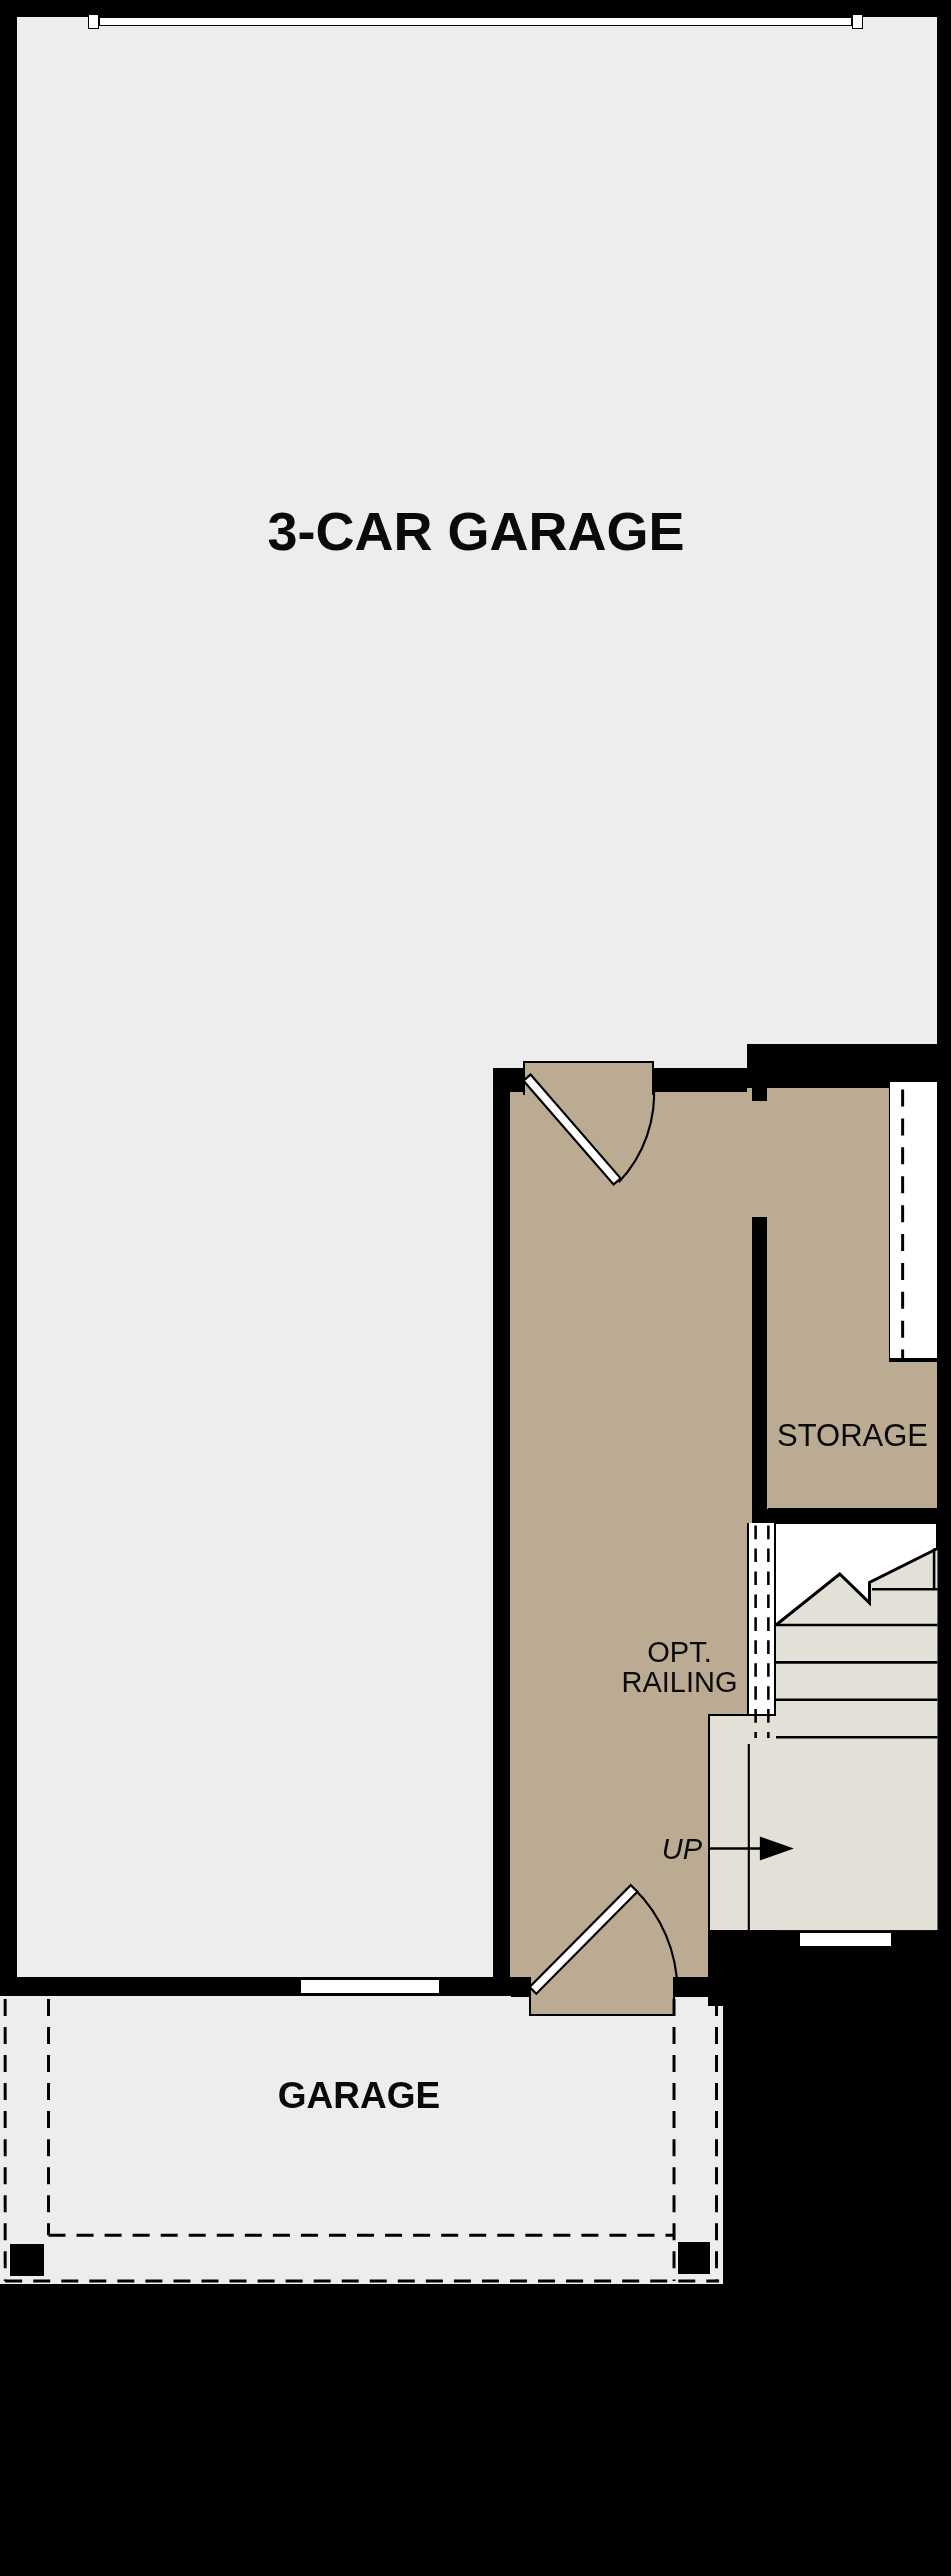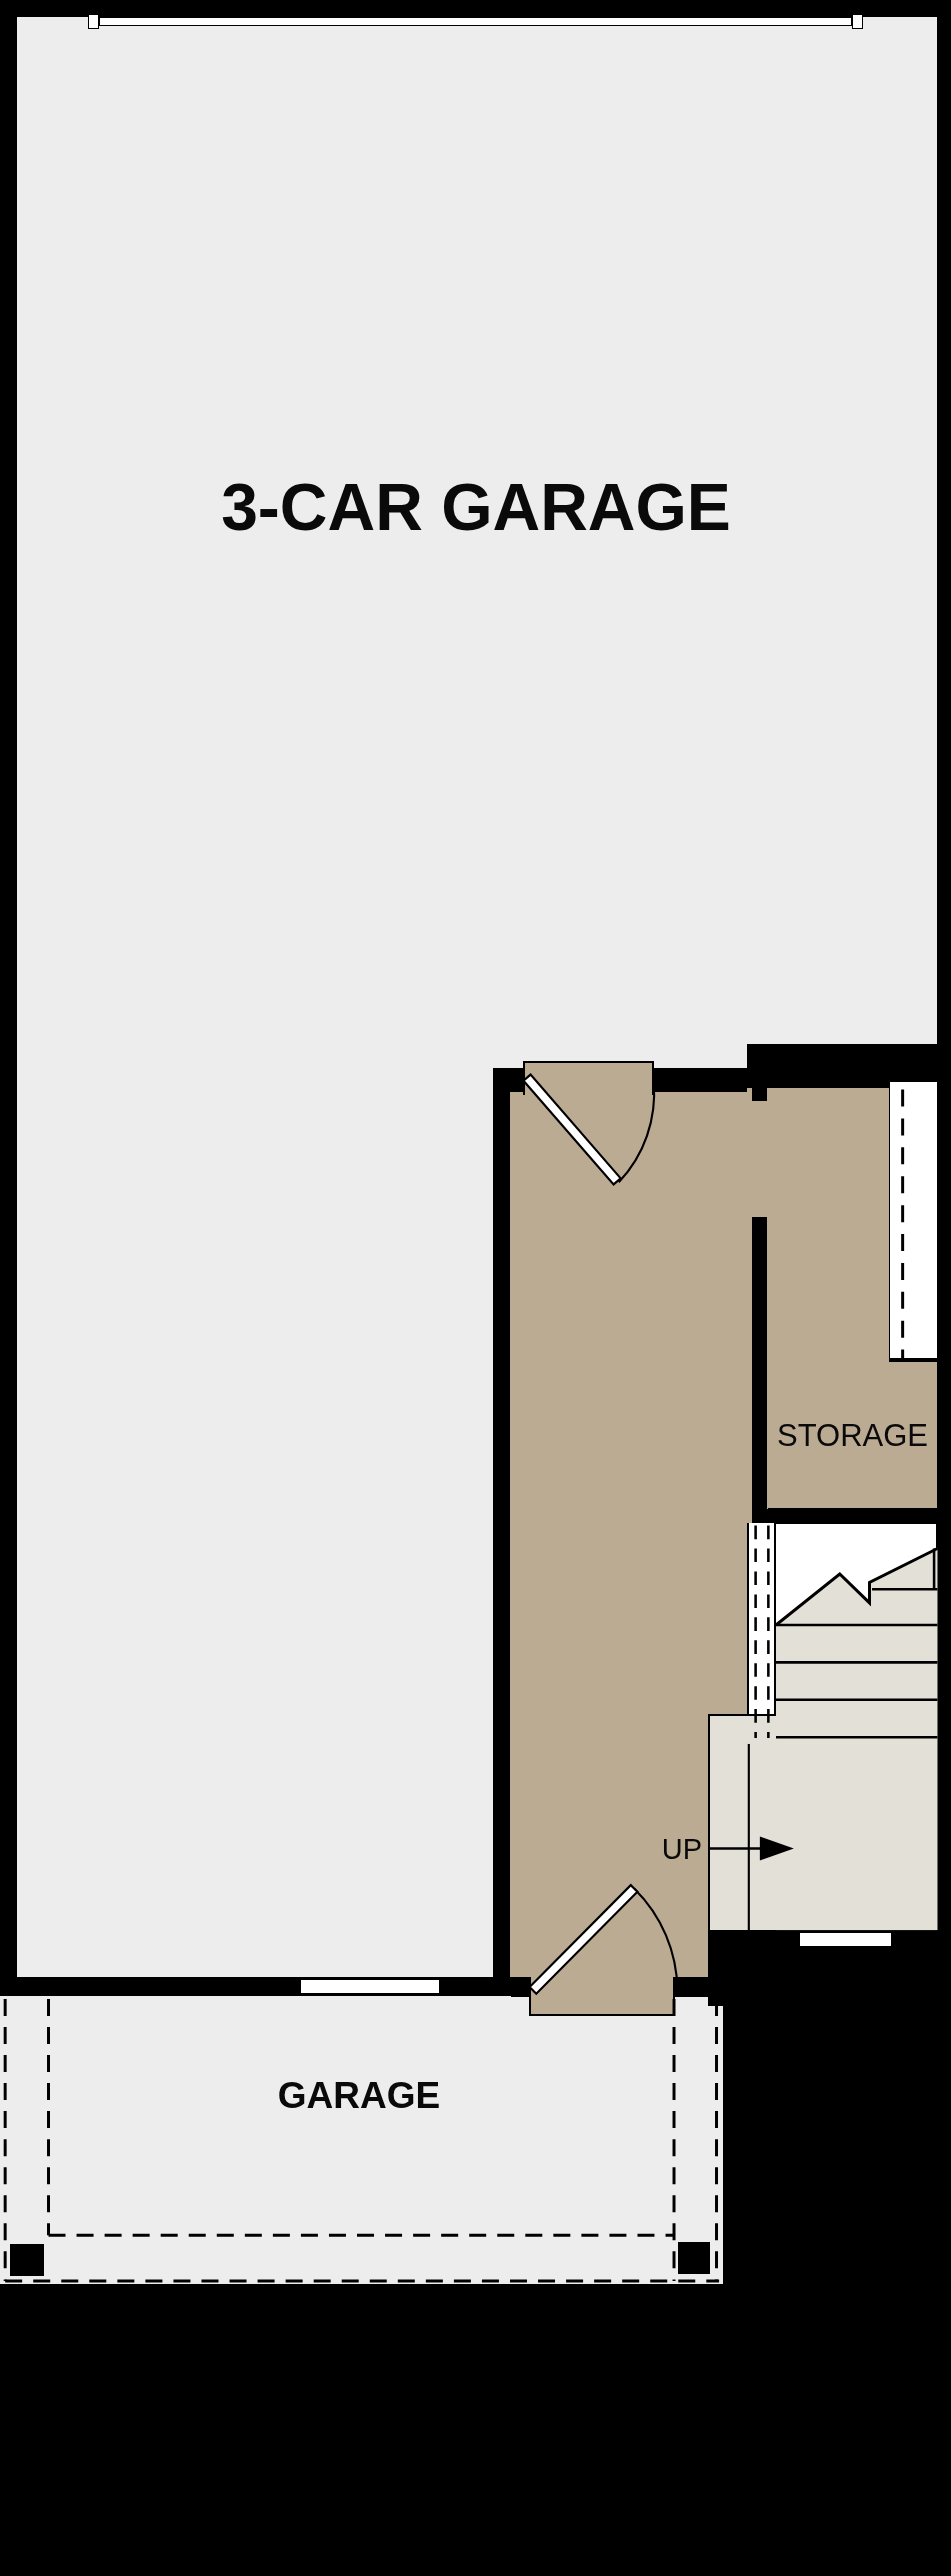--- a/index.html
+++ b/index.html
@@ -66,27 +66,31 @@
 
   <div class="abs" style="left:889px;top:1082px;width:48px;height:280px;background:#fff;border-left:1.7px solid #000;border-bottom:4.2px solid #000;"></div>
 
   <div class="abs" style="left:747px;top:1523px;width:29px;height:221px;background:#fff;border-left:2.5px solid #000;border-right:2.5px solid #000;border-bottom:4.2px solid #000;"></div>
 
   <div class="abs" style="left:708px;top:1714px;width:70px;height:216px;background:var(--stair_floor);border-top:2.5px solid #000;border-left:2.5px solid #000;"></div>
 
   <div class="abs wall" style="left:10.2px;top:2244px;width:34px;height:32px;"></div>
   <div class="abs wall" style="left:678px;top:2242px;width:32px;height:32px;"></div>
 
-  <div class="label lbl-bold" style="left:51px;top:477px;width:850px;font-size:66px;line-height:61px;">3-CAR GARAGE</div>
+  <div class="label lbl-bold" style="left:51px;top:501px;width:850px;font-size:54px;line-height:61px;">3-CAR GARAGE</div>
 
 
   <div class="label" style="left:725px;top:1419px;width:255px;font-size:31px;line-height:34px;">STORAGE</div>
 
+  <div class="label" style="left:552px;top:1637px;width:255px;font-size:29px;line-height:30px;">
+    <div>OPT.</div>
+    <div>RAILING</div>
+  </div>
 
-  <div class="label" style="left:597px;top:1834px;width:170px;font-size:29px;line-height:30px;">UP</div>
+  <div class="label" style="left:597px;top:1834px;width:170px;font-size:29px;line-height:30px;font-style:italic;">UP</div>
 
   <div class="label lbl-bold" style="left:189px;top:2075px;width:340px;font-size:37px;line-height:41px;">
     <div>GARAGE</div>
   </div>
 
   <svg class="overlay" width="952" height="2576" viewBox="0 0 1120 3031">
 
     <g>
       <rect x="913" y="1912" width="190" height="359" style="fill:var(--stair_floor);"></rect>
       <polygon points="913,1912 988,1852 1023,1886 1023,1862 1103,1822 1103,1912" style="fill:var(--stair_floor);"></polygon>

